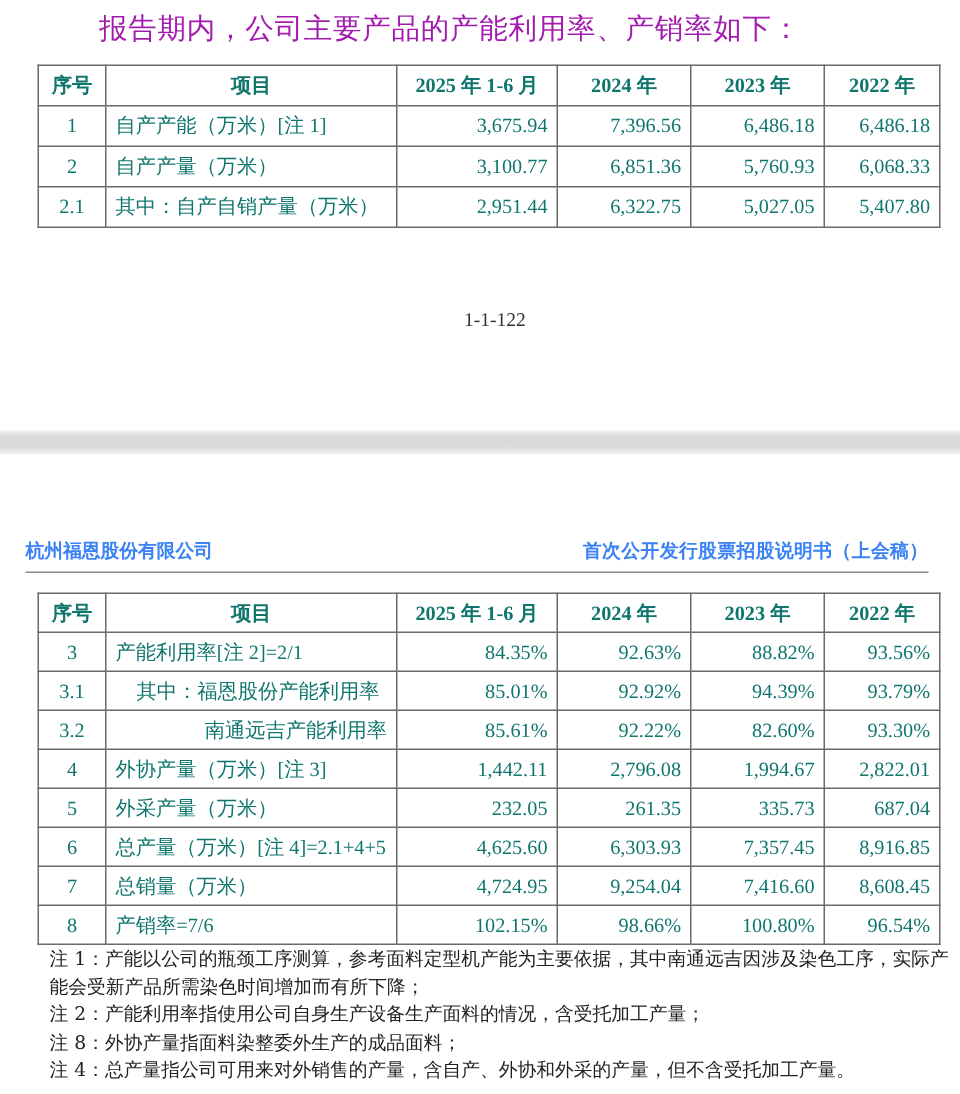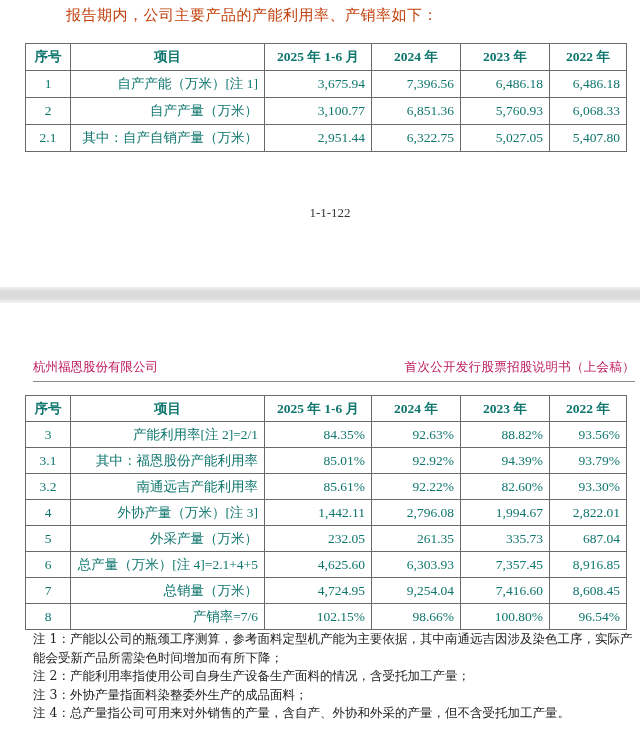--- a/index.html
+++ b/index.html
@@ -3,55 +3,55 @@
 <meta charset="utf-8">
 <style>
   html, body { margin: 0; padding: 0; }
   body {
     width: 640px; height: 729px; position: relative; overflow: hidden;
     background: #ffffff; color: #1a1a1a;
     font-family: "DejaVu Serif", "Liberation Serif", serif;
   }
   .intro {
     position: absolute; left: 66px; top: 6px;
-    font-size: 15px; letter-spacing: 0.5px; color: #c2410c;
+    font-size: 19px; letter-spacing: 0.5px; color: #a21caf;
   }
   table.data {
     position: absolute; left: 25px; width: 601px;
     border-collapse: collapse; table-layout: fixed;
     font-family: "Liberation Serif", "DejaVu Serif", serif;
     font-size: 13.5px; color: #0f766e;
   }
   table.data th, table.data td {
     border: 1px solid #6a6a6a; padding: 0 6px; white-space: nowrap; overflow: hidden;
   }
   table.data th { font-weight: bold; text-align: center; font-size: 13.5px; }
   table.data td.num { text-align: right; }
   table.data td.seq { text-align: center; }
-  table.data td.item { text-align: right; }
+  table.data td.item { text-align: left; }
   table.data td.item.indent1 { padding-left: 20px; }
   table.data td.item.right { text-align: right; }
   #t1 { top: 43px; }
   #t1 tr { height: 27px; }
   #t2 { top: 395px; }
   #t2 tr { height: 26px; }
   col.c1 { width: 45px; } col.c2 { width: 194px; } col.c3 { width: 107px; }
   col.c4 { width: 89px; } col.c5 { width: 89px; } col.c6 { width: 77px; }
   .pageno {
     position: absolute; left: 0; width: 660px; top: 205px; text-align: center;
     font-family: "Liberation Serif", serif; font-size: 13px; color: #333;
   }
   .gap {
     position: absolute; left: 0; width: 640px; top: 287px; height: 16px;
     background: linear-gradient(#f1f1f1, #d9d9d9 30%, #dcdcdc 70%, #f3f3f3);
   }
   .runhead {
-    position: absolute; left: 33px; width: 602px; top: 357px; height: 24px;
+    position: absolute; left: 17px; width: 602px; top: 357px; height: 24px;
     border-bottom: 1.5px solid #8a8a8a;
-    font-size: 12.5px; color: #be185d;
+    font-size: 12.5px; color: #3b82f6; font-weight: bold;
   }
   .runhead .l { position: absolute; left: 0; top: 2px; }
   .runhead .r { position: absolute; right: 0; top: 2px; letter-spacing: 0.3px; }
   .notes {
     position: absolute; left: 33px; top: 630px; width: 600px;
     font-size: 12.5px; line-height: 18.5px; color: #222;
   }
   .notes p { margin: 0; }
 </style>
 </head>
@@ -194,15 +194,15 @@
     <td class="num">98.66%</td>
     <td class="num">100.80%</td>
     <td class="num">96.54%</td>
   </tr>
 </tbody>
   </table>
 
 <div class="notes">
   <p>注 1：产能以公司的瓶颈工序测算，参考面料定型机产能为主要依据，其中南通远吉因涉及染色工序，实际产能会受新产品所需染色时间增加而有所下降；</p>
   <p>注 2：产能利用率指使用公司自身生产设备生产面料的情况，含受托加工产量；</p>
-  <p>注 3：外协产量指面料染整委外生产的成品面料；</p>
+  <p>注 8：外协产量指面料染整委外生产的成品面料；</p>
   <p>注 4：总产量指公司可用来对外销售的产量，含自产、外协和外采的产量，但不含受托加工产量。</p>
 </div>
 
 </body></html>

